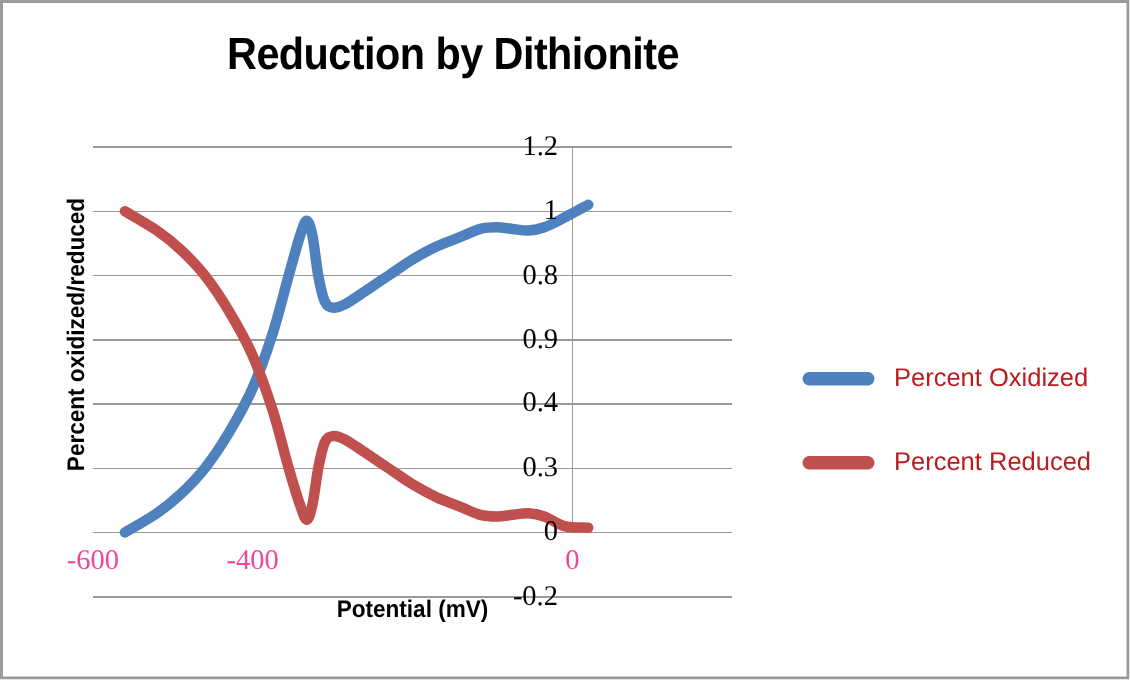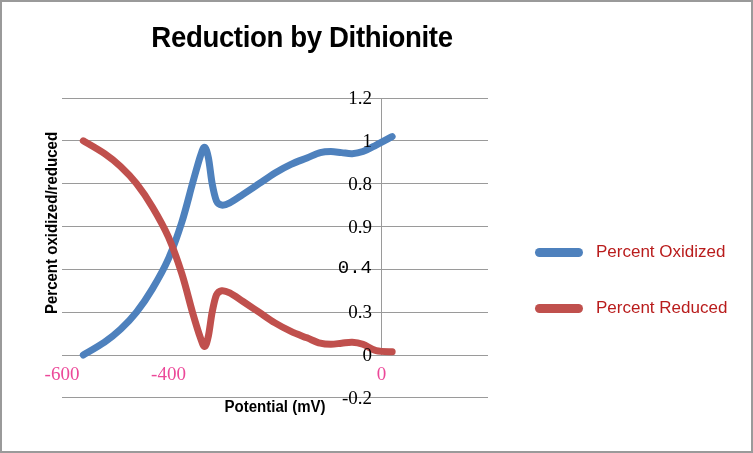--- a/index.html
+++ b/index.html
@@ -167,21 +167,21 @@
           <path d="M 21.30 42.83 C 24.85 44.97, 36.39 51.40, 42.60 55.68 C 48.81 59.97, 53.25 63.54, 58.58 68.53 C 63.90 73.53, 69.22 78.88, 74.55 85.67 C 79.88 92.45, 85.20 100.30, 90.52 109.23 C 95.85 118.15, 101.62 128.14, 106.50 139.21 C 111.38 150.27, 115.82 163.12, 119.81 175.62 C 123.81 188.11, 127.36 203.46, 130.46 214.17 C 133.57 224.88, 136.41 234.16, 138.45 239.87 C 140.49 245.58, 141.38 248.79, 142.71 248.43 C 144.04 248.08, 145.19 243.44, 146.44 237.72 C 147.68 232.01, 148.83 220.95, 150.16 214.17 C 151.50 207.38, 152.83 200.60, 154.42 197.03 C 156.02 193.46, 157.53 193.11, 159.75 192.75 C 161.97 192.39, 164.19 193.11, 167.74 194.89 C 171.29 196.68, 176.17 200.25, 181.05 203.46 C 185.93 206.67, 191.70 210.60, 197.03 214.17 C 202.35 217.74, 207.68 221.66, 213.00 224.88 C 218.32 228.09, 223.65 230.94, 228.97 233.44 C 234.30 235.94, 240.07 237.90, 244.95 239.87 C 249.83 241.83, 254.27 244.15, 258.26 245.22 C 262.26 246.29, 265.36 246.29, 268.91 246.29 C 272.46 246.29, 276.01 245.58, 279.56 245.22 C 283.11 244.86, 286.66 243.97, 290.21 244.15 C 293.76 244.33, 296.87 244.86, 300.86 246.29 C 304.86 247.72, 309.29 251.47, 314.18 252.72 C 319.06 253.97, 327.49 253.61, 330.15 253.79" fill="none" stroke="#C0504D" stroke-width="7" stroke-linecap="round" stroke-linejoin="round"></path>
         </g>
     </svg>
   </div>
 
   <div id="y-labels">
       <div class="ytick" style="top: -10px;">1.2</div>
       <div class="ytick" style="top: 32.8333px;">1</div>
       <div class="ytick" style="top: 75.6667px;">0.8</div>
       <div class="ytick" style="top: 118.5px;">0.9</div>
-      <div class="ytick" style="top: 161.333px; font-family: Liberation Mono, monospace;">0.4</div>
+      <div class="ytick" style="top: 161.333px;">0.4</div>
       <div class="ytick" style="top: 204.167px;">0.3</div>
       <div class="ytick" style="top: 247px;">0</div>
       <div class="ytick" style="top: 289.833px;">-0.2</div>
     </div>
   <div id="x-labels">
       <div class="xtick" style="left: 20px; width: 80px; top: 0px;">-600</div>
       <div class="xtick" style="left: 126.5px; width: 80px; top: 0px;">-400</div>
       <div class="xtick" style="left: 339.5px; width: 80px; top: 0px;">0</div>
     </div>
 

